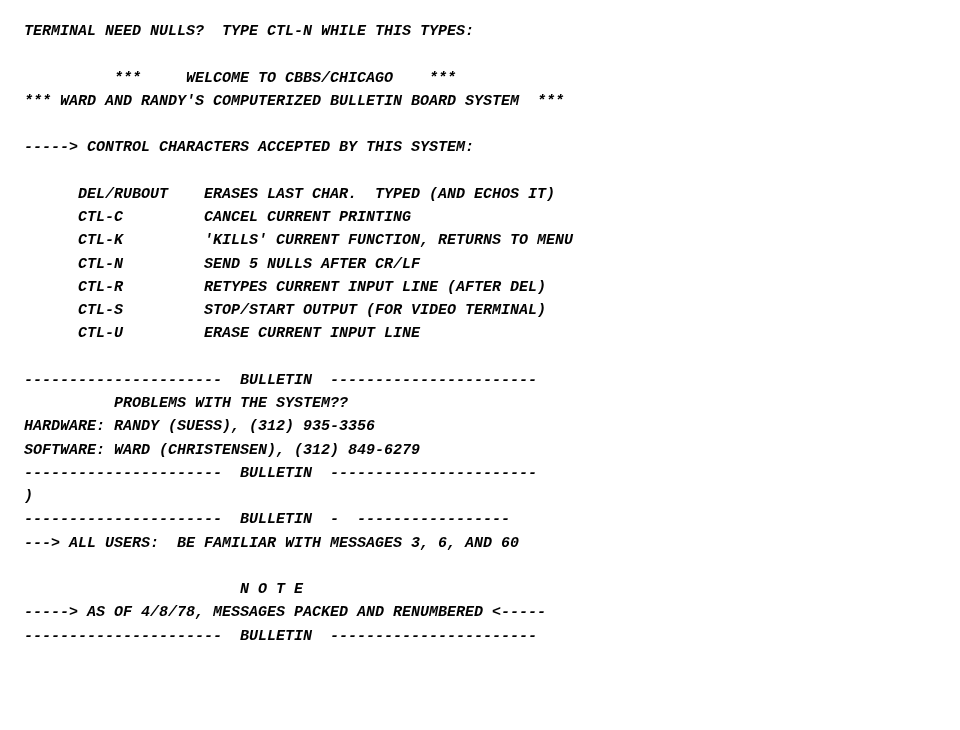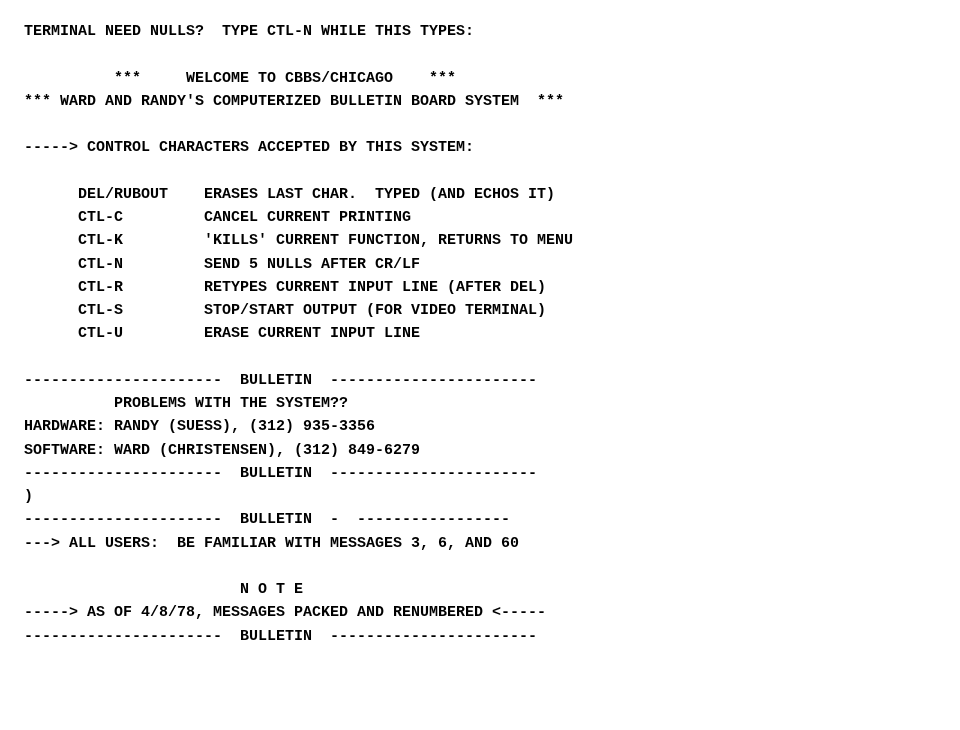--- a/index.html
+++ b/index.html
@@ -1,18 +1,19 @@
 <!DOCTYPE html>
 <html><head>
   <meta charset="utf-8">
   <style>
     * {
       margin: 0;
       padding: 0;
       box-sizing: border-box;
+      font-style: italic;
     }
 
     body {
       background-color: #d4d0c8;
       width: 960px;
       height: 730px;
       display: flex;
       align-items: flex-start;
       justify-content: flex-start;
       overflow: hidden;

